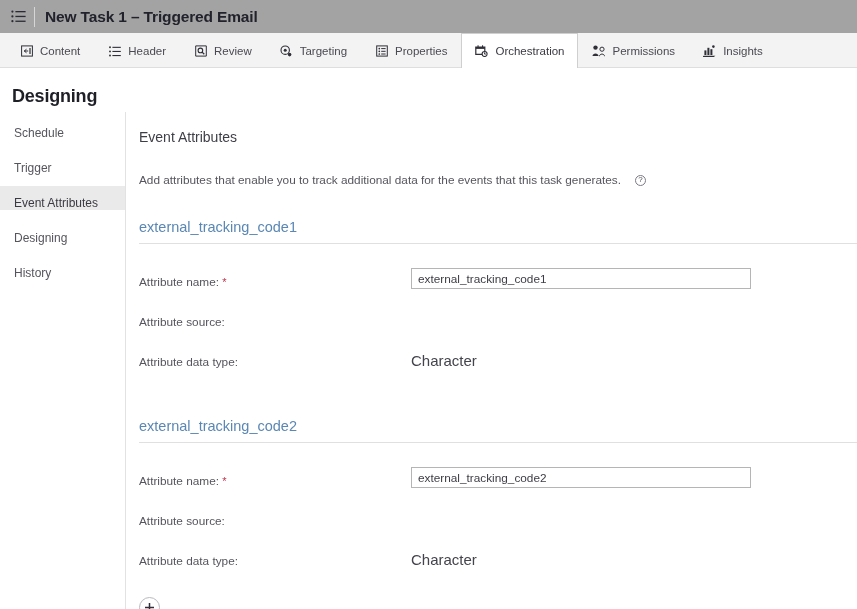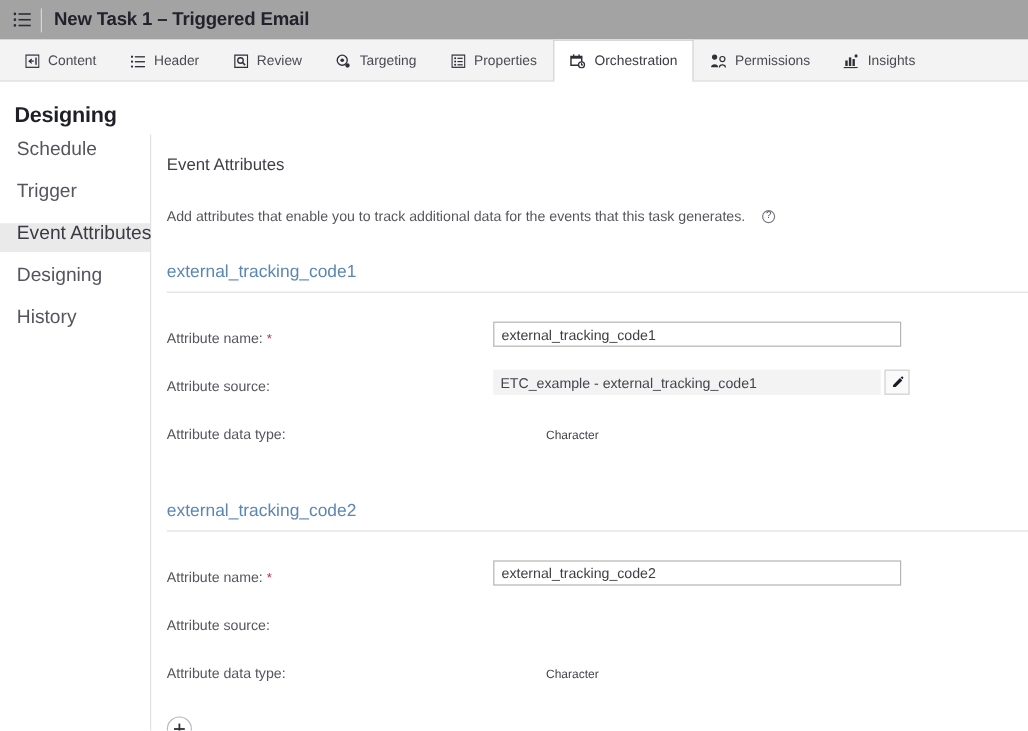--- a/index.html
+++ b/index.html
@@ -113,23 +113,23 @@
   .sidenav {
     width: 126px;
     flex: none;
     border-right: 1px solid #e2e2e2;
     padding-top: 4px;
     background: #ffffff;
   }
   .nav-item {
     height: 24px;
     display: flex;
-    align-items: flex-start;
+    align-items: flex-end;
     padding-left: 14px;
-    font-size: 16px;
+    font-size: 12px;
     color: #55555d;
     cursor: pointer;
     margin-bottom: 11px;
     white-space: nowrap;
   }
   .nav-item.selected {
     background: #eaeaea;
     color: #3a3a42;
   }
 
@@ -231,23 +231,22 @@
     background: #fafafa;
     display: flex;
     align-items: center; justify-content: center;
     cursor: pointer;
     padding: 0;
     color: #1d1d26;
   }
   .edit-btn svg { display: block; }
 
   .static-value {
-    font-size: 10px;
+    font-size: 15px;
     color: #44444c;
-    margin-left: 44px;
   }
 
   .add-btn {
     margin-top: 29px;
     width: 21px; height: 21px;
     border: 1px solid #b9b9c0;
     border-radius: 50%;
     background: #ffffff;
     display: flex;
     align-items: center; justify-content: center;
@@ -417,29 +416,20 @@
       <div class="attr-row first-row">
         <div class="attr-label">
           <span>Attribute name:</span>
           <span class="req">*</span>
         </div>
         <input class="text-input" type="text" value="external_tracking_code1" style="">
       </div>
 
       <div class="attr-row">
         <div class="attr-label">Attribute source:</div>
-        <div class="source-box">
-          <div class="source-value">ETC_example - external_tracking_code1</div>
-          <button class="edit-btn">
-            <svg width="12" height="12" viewBox="0 0 12 12">
-              <path d="M2 9.4 L2.5 7.6 L8 2.1 L9.9 4 L4.4 9.5 z" fill="currentColor"></path>
-              <path d="M8.5 1.6 L9.2 0.9 A1 1 0 0 1 10.6 2.3 L10 3 z" fill="currentColor"></path>
-            </svg>
-          </button>
-        </div>
       </div>
 
       <div class="attr-row">
         <div class="attr-label">Attribute data type:</div>
         <div class="static-value">Character</div>
       </div>
     </div>
 
     <div class="attr-group second">
       <div class="attr-title">external_tracking_code2</div>

